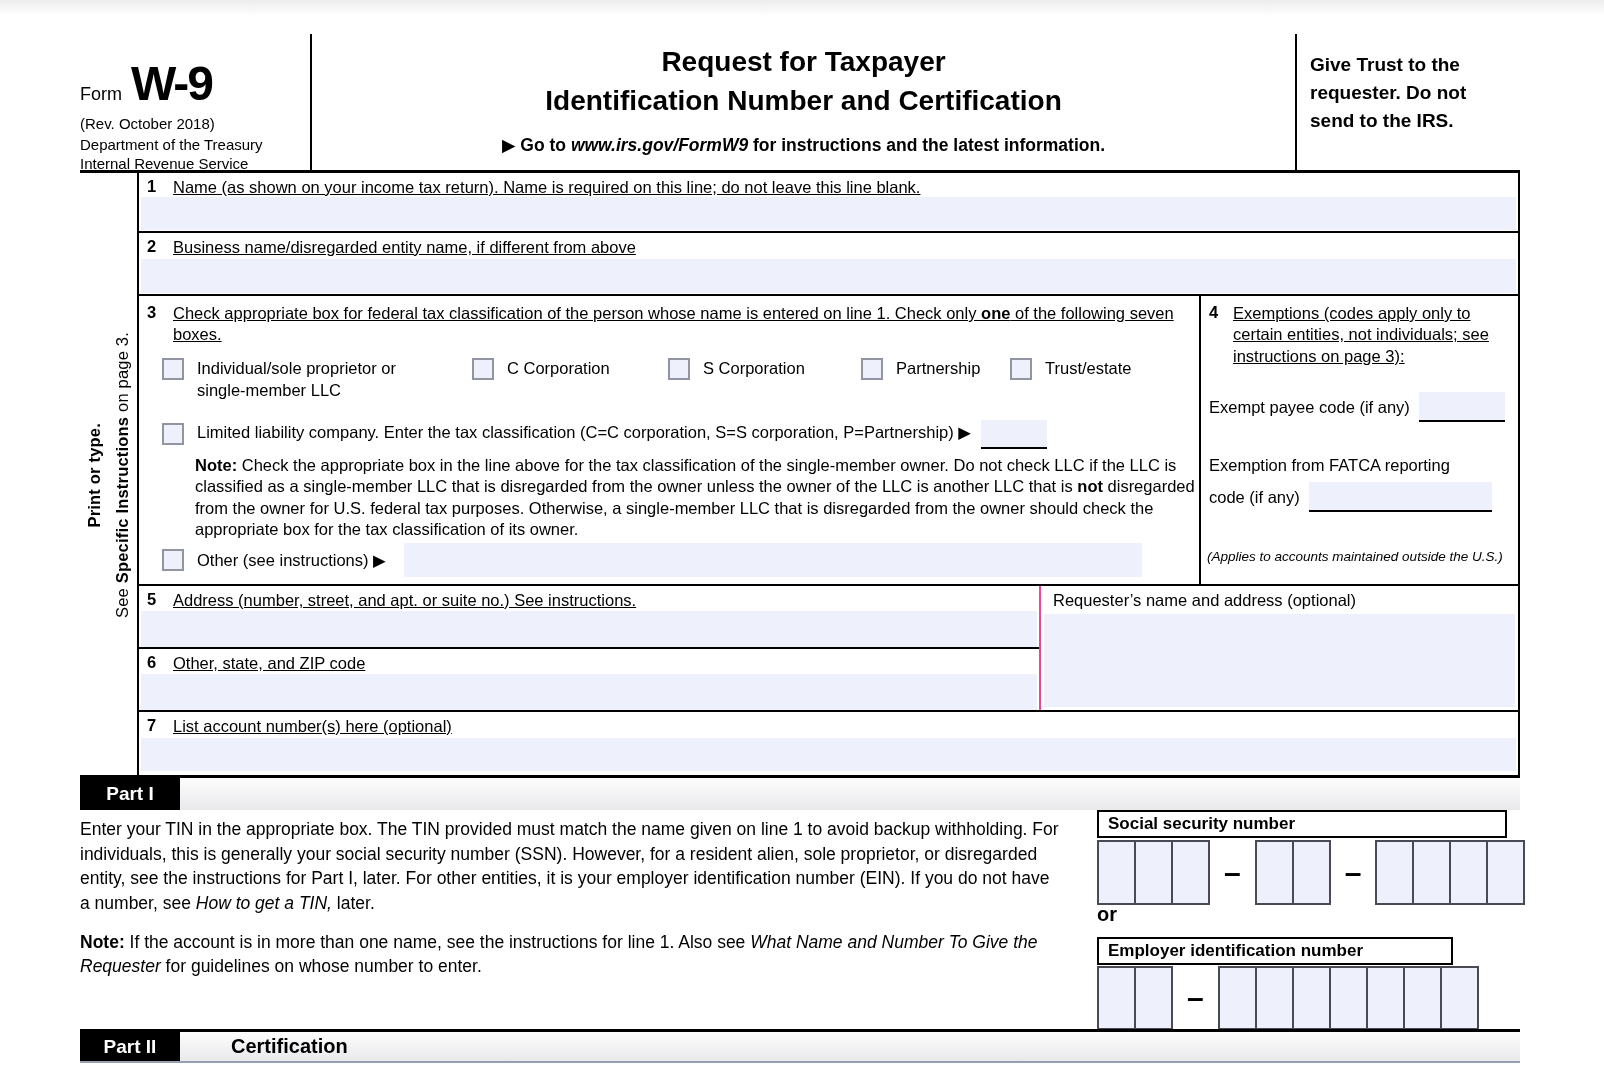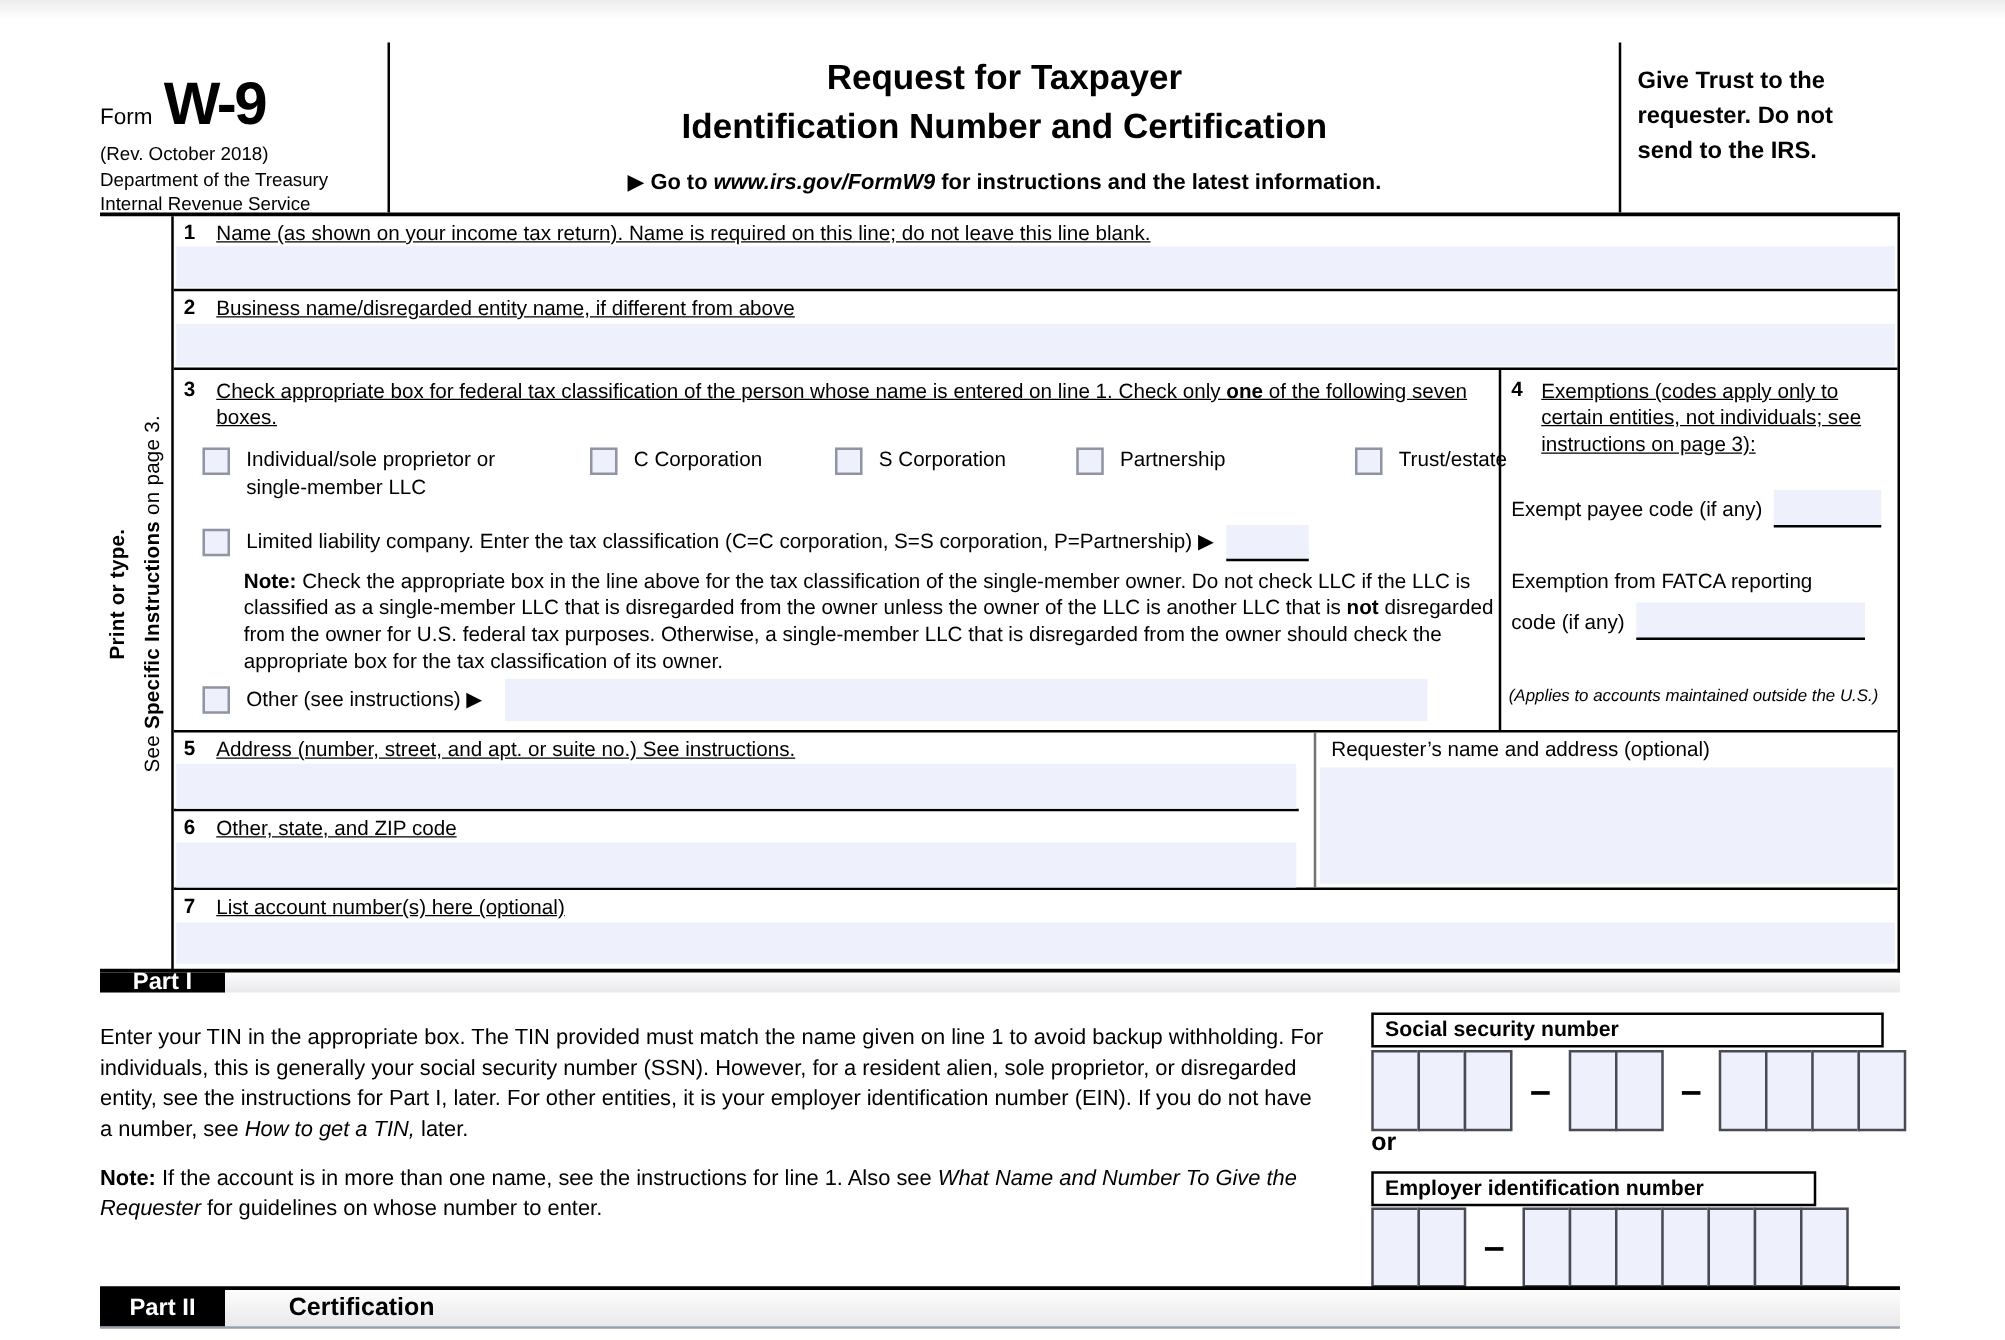--- a/index.html
+++ b/index.html
@@ -51,21 +51,21 @@
   .r2 .field{top:26px;height:34px;}
   .r7 .field{top:26px;height:33px;}
   
   .col3{width:1060px;position:relative;box-sizing:border-box;}
   .col3 .lbl{padding-top:7px;}
   .cb{width:22px;height:22px;background:var(--field);border:2px solid var(--cbborder);
     flex:none;box-sizing:border-box;}
   .cbitem{position:absolute;top:62px;display:flex;align-items:flex-start;}
   .cbitem .cblabel{margin-left:13px;line-height:1.32;margin-top:0px;}
   .cb1{left:23px;} .cb1 .cblabel{width:250px;}
-  .cb2{left:333px;} .cb3{left:529px;} .cb4{left:722px;} .cb5{left:945px;align-items:flex-end;}
+  .cb2{left:333px;} .cb3{left:529px;} .cb4{left:722px;} .cb5{left:871px;align-items:flex-end;}
   .llcrow{position:absolute;top:127px;left:23px;display:flex;align-items:flex-start;}
   .llcrow .cblabel{margin-left:13px;}
   .llc-blank{display:inline-block;width:66px;height:27px;background:var(--field);
     border-bottom:2px solid #000;margin-left:10px;margin-top:-3px;flex:none;}
   .note3{position:absolute;top:159px;left:56px;width:1002px;line-height:1.3;}
   .otherrow{position:absolute;top:246px;left:23px;display:flex;align-items:center;height:36px;}
   .otherrow .cblabel{margin-left:13px;white-space:nowrap;}
   .other-field{width:738px;height:34px;background:var(--field);margin-left:18px;flex:none;}
   
   .col4{flex:1;border-left:2px solid #000;position:relative;box-sizing:border-box;font-size:16.5px;}
@@ -80,28 +80,28 @@
   .fatca .blank{width:183px;height:28px;margin-left:9px;}
   .applies{position:absolute;left:6px;top:253px;font-size:13.5px;font-style:italic;
     white-space:nowrap;}
   
   .col56{width:900px;position:relative;box-sizing:border-box;}
   .r5,.r6{position:absolute;left:0;right:0;box-sizing:border-box;}
   .r5{top:0;height:63px;border-bottom:2px solid #000;}
   .r6{top:63px;height:63px;}
   .r5 .field{top:25px;height:36px;}
   .r6 .field{top:25px;height:36px;}
-  .col-req{flex:1;border-left:2px solid #737373;position:relative;box-sizing:border-box;margin-left:12px;}
+  .col-req{flex:1;border-left:2px solid #ec4899;position:relative;box-sizing:border-box;}
   .col-req .reqlbl{padding:5px 0 0 12px;}
   .req-field{position:absolute;left:3px;right:3px;top:28px;bottom:3px;background:var(--field);}
   
   .pbar{position:absolute;left:80px;width:1440px;box-sizing:border-box;
     border-top:3px solid #000;background:linear-gradient(180deg,#fdfdfd,#e9e9ec);
     display:flex;align-items:stretch;}
-  .p1{top:775px;height:19px;}
+  .p1{top:775px;height:35px;}
   .p2{top:1029px;height:34px;border-bottom:2px solid #97a0ae;}
   .pbox{width:100px;background:#000;color:#fff;font-weight:bold;font-size:19px;
     display:flex;align-items:center;justify-content:center;flex:none;}
   .ptitle{font-weight:bold;font-size:20px;display:flex;align-items:center;padding-left:51px;}
   
   .tin-text{position:absolute;left:80px;top:817px;width:980px;font-size:17.5px;line-height:1.41;}
   .tin-note{margin-top:14px;}
   
   .tin-label{position:absolute;height:28px;border:2px solid #000;box-sizing:border-box;
     background:#fff;font-weight:bold;font-size:17px;padding:2px 0 0 9px;}

